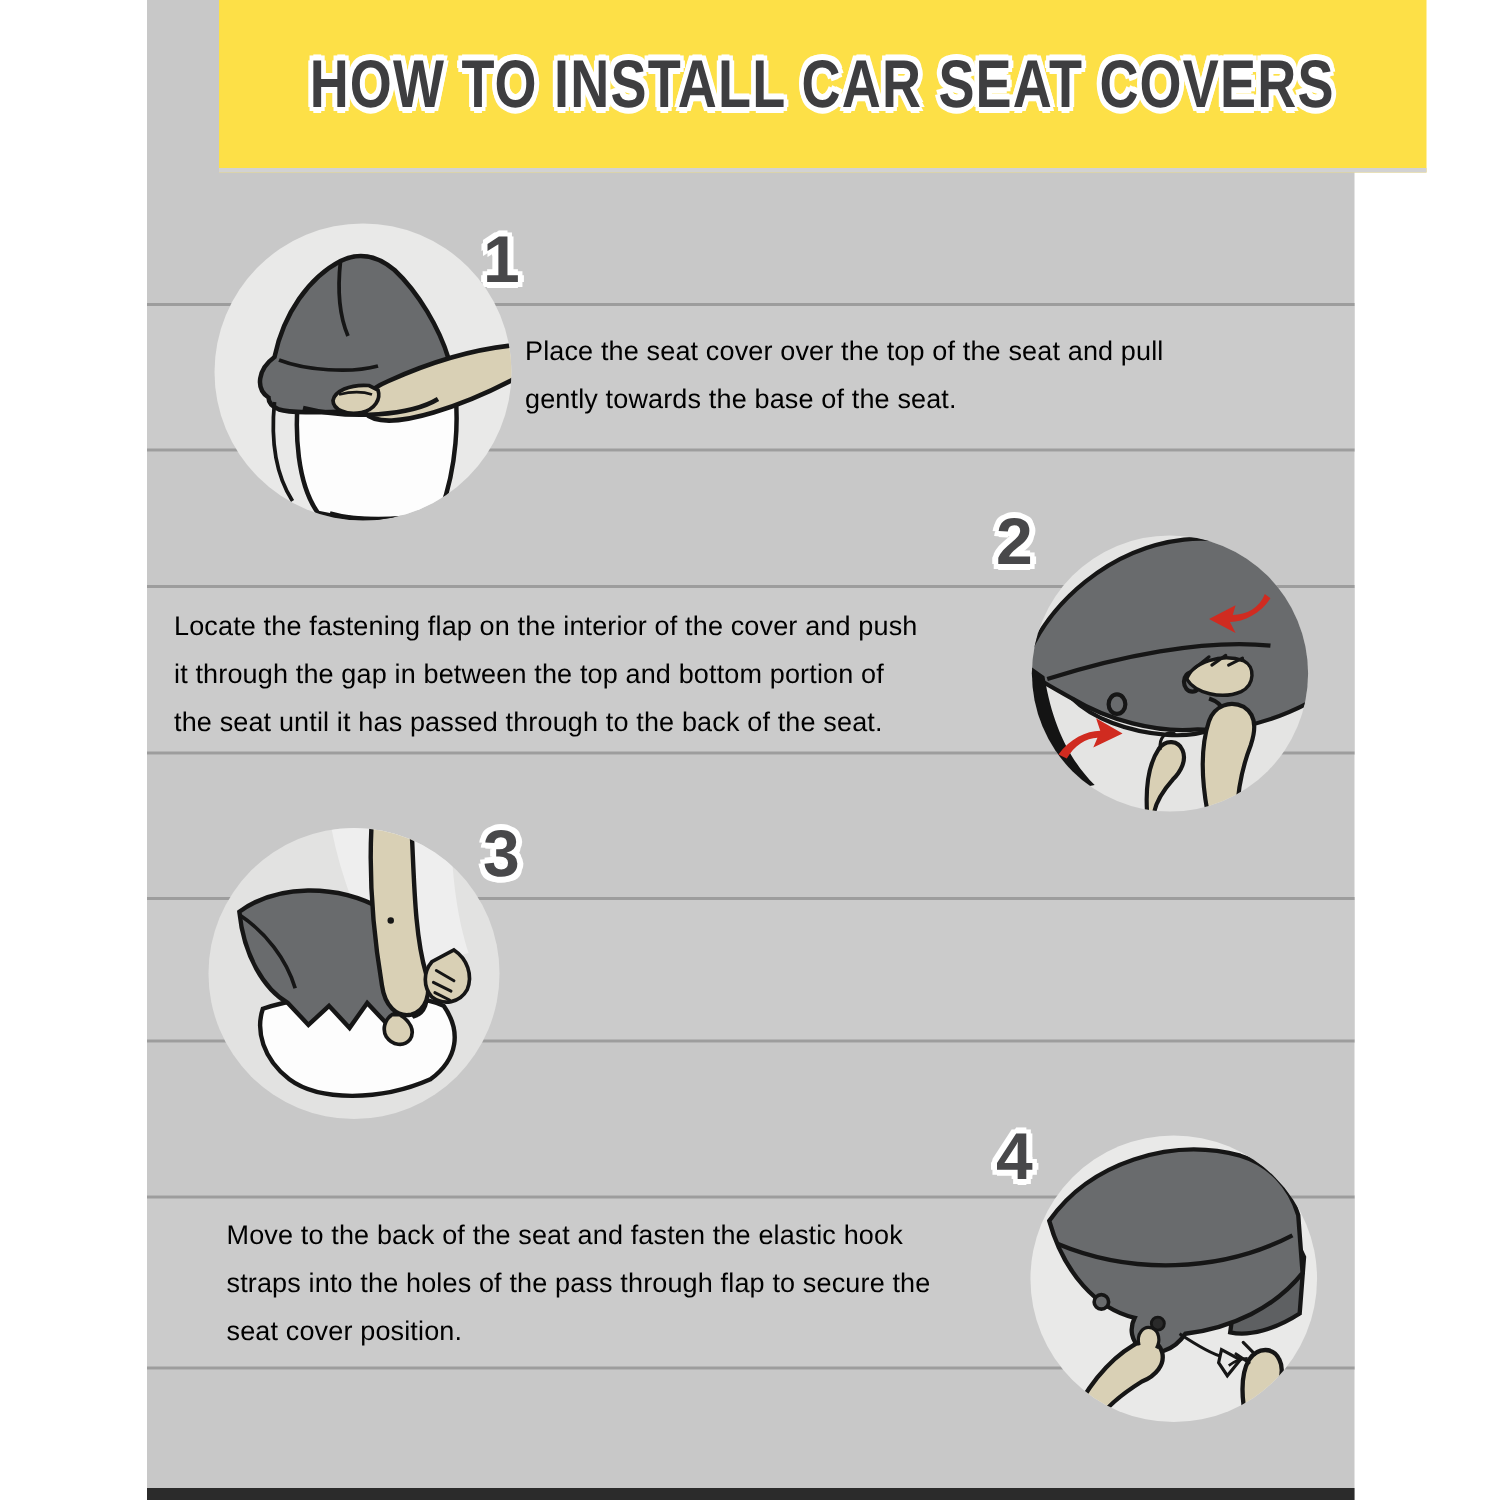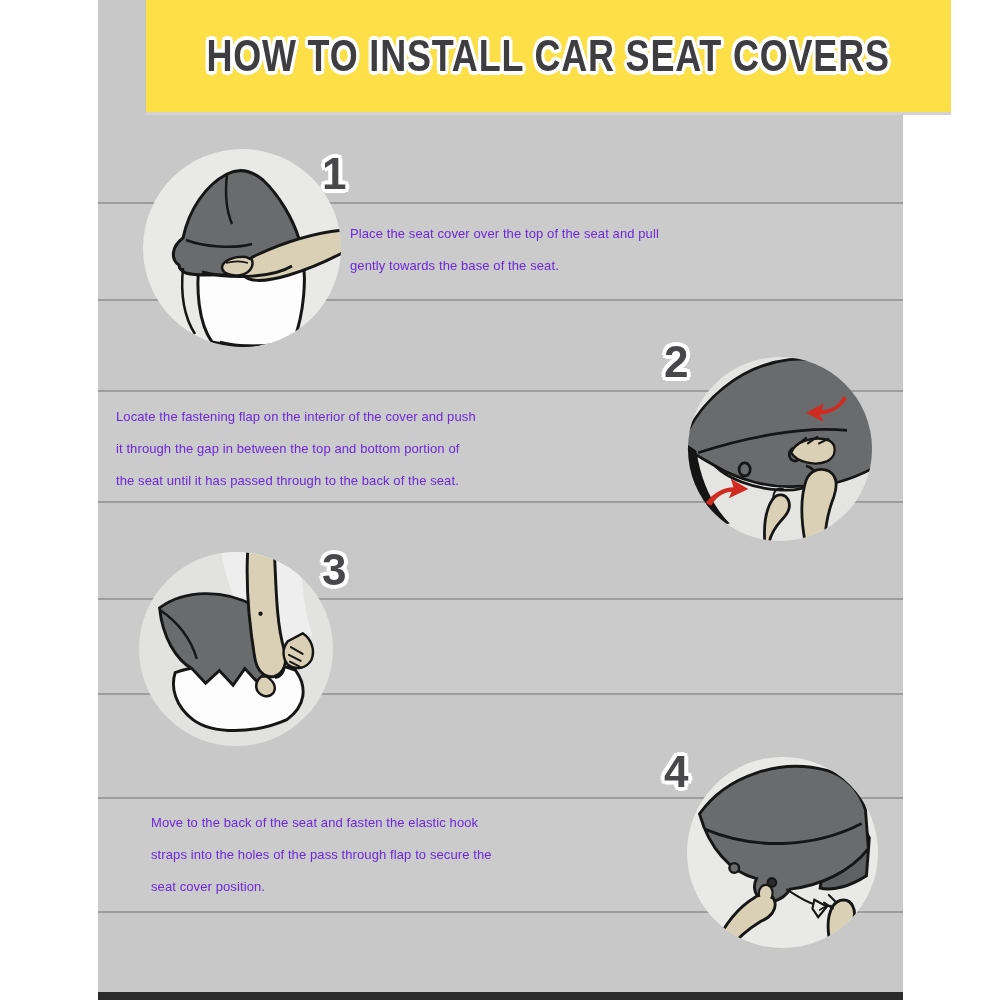--- a/index.html
+++ b/index.html
@@ -12,21 +12,21 @@
   .stripe-1{top:202px;height:99px;}
   .stripe-2{top:390px;height:113px;}
   .stripe-3{top:598px;height:97px;}
   .stripe-4{top:797px;height:116px;}
   .step-num{position:absolute;font-size:44px;font-weight:bold;color:#48484a;line-height:1;
     text-shadow:-3px -3px 0 #fff,3px -3px 0 #fff,-3px 3px 0 #fff,3px 3px 0 #fff,-4px 0 0 #fff,4px 0 0 #fff,0 -4px 0 #fff,0 4px 0 #fff;}
   .num-1{left:224px;top:152px;}
   .num-2{left:566px;top:340px;}
   .num-3{left:224px;top:548px;}
   .num-4{left:566px;top:750px;}
-  .step-text{position:absolute;color:#6d28d9;font-size:13px;line-height:32px;letter-spacing:0.1px;}
+  .step-text{position:absolute;color:#000000;font-size:18px;line-height:32px;letter-spacing:0.1px;}
   .step-text div{white-space:nowrap;}
   .text-1{left:252px;top:218px;}
   .text-2{left:18px;top:401px;}
   .text-3{left:252px;top:611px;}
   .text-4{left:18px;top:807px;margin-left:35px;}
   .illus{position:absolute;}
   .illus svg{display:block;}
   .illus-1{left:44px;top:148px;width:200px;height:200px;}
   .illus-2{left:589px;top:356px;width:186px;height:186px;}
   .illus-3{left:40px;top:551px;width:196px;height:196px;}

